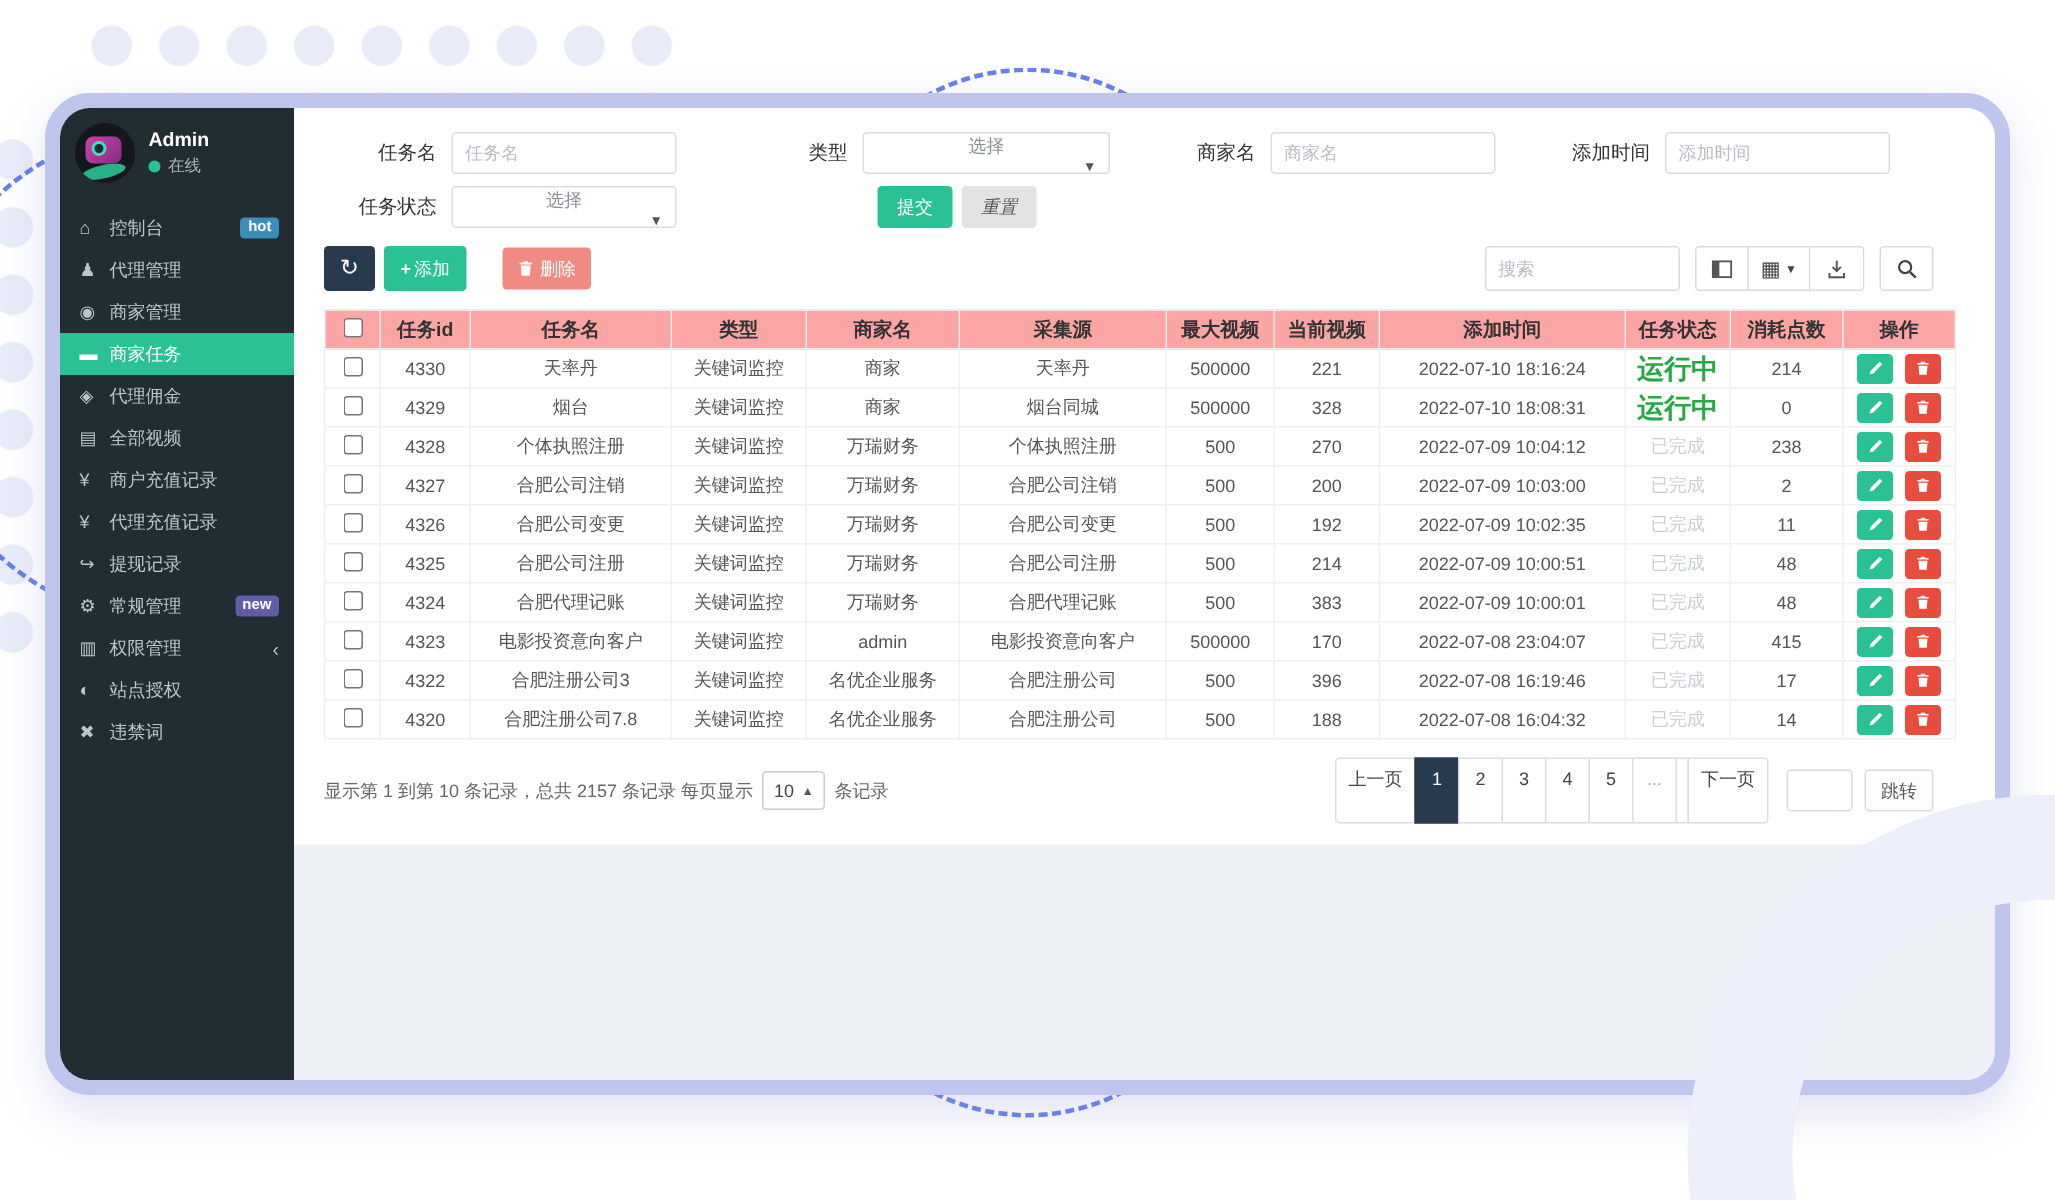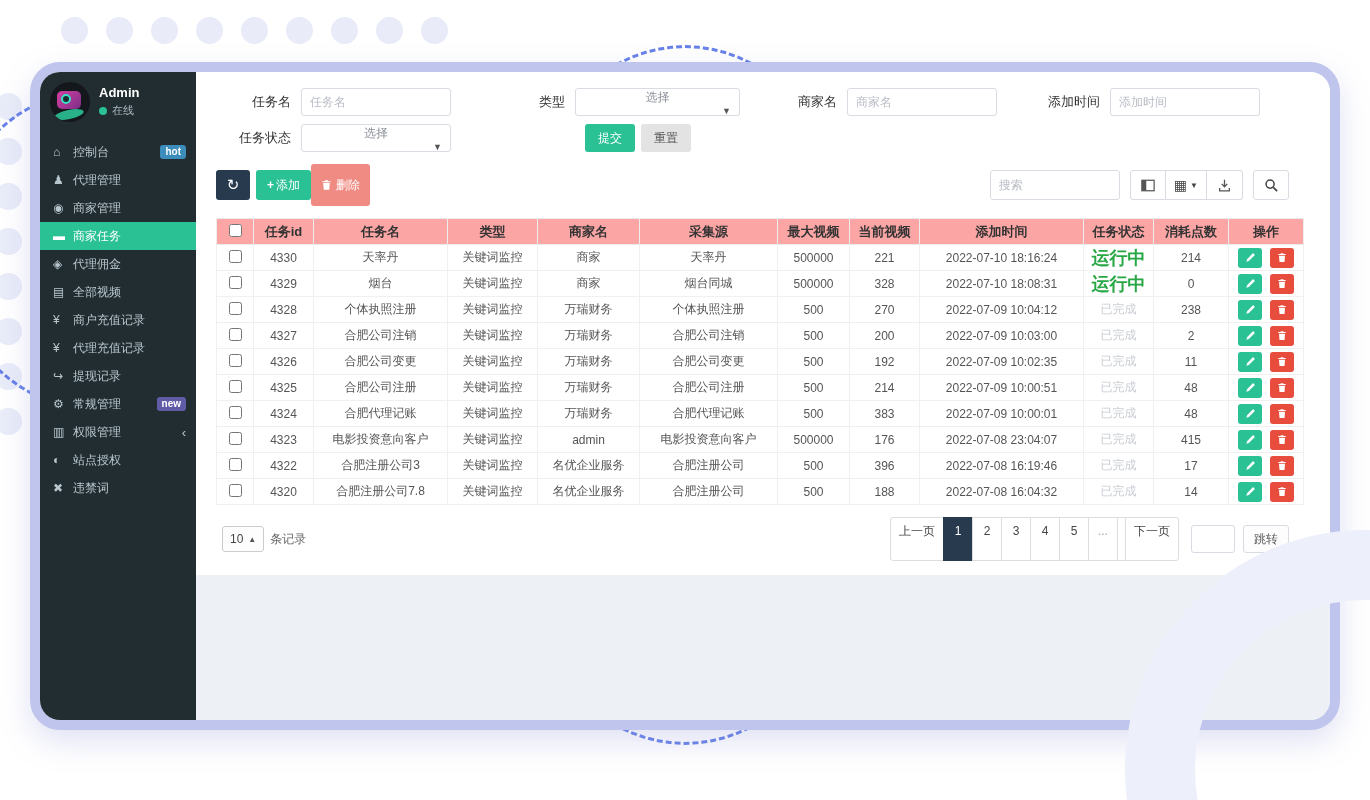--- a/index.html
+++ b/index.html
@@ -61,28 +61,28 @@
   .lab75 { width:85px; } .lab70 { width:70px; } .lab80 { width:80px; } .lab60 { width:70px; }
   .tin { height:28px; border:1px solid #d8dce2; border-radius:3px; padding:0 8px; font-size:12px; color:#333; background:#fff; outline:none; font-family:inherit; }
   .tin::placeholder { color:#b8bcc4; }
   .w150 { width:150px; } .w165 { width:165px; }
   .fselect { position:relative; display:flex; align-items:center; height:28px; border:1px solid #d8dce2; border-radius:3px; background:#fff; padding:0 8px; font-size:12px; color:#8a8f98; cursor:pointer;flex-direction:column; }
   .fselect .caret { margin-left:auto; font-size:9px; color:#555; }
   .g2 { margin-left:54px; } .g3 { margin-left:37px; } .g4 { margin-left:33px; }
   .fbtns { margin-left:134px; display:flex; }
   .btn { border:none; border-radius:3px; font-size:12px; cursor:pointer; font-family:inherit; }
   .btn-submit { background:#2ac195; color:#fff; height:28px; padding:0 13px; }
-  .btn-reset  { background:#e3e3e3; color:#555; height:28px; padding:0 13px; margin-left:6px; }
+  .btn-reset  { background:#e3e3e3; color:#555; height:28px; padding:0 13px; margin-left:6px;font-style:italic; }
 
   
   .toolbar { display:flex; align-items:center; margin-top:12px; width:1073px; }
   .btn-refresh { width:34px; height:30px; background:#283a4d; color:#fff; font-size:15px; border-radius:3px; line-height:28px; }
   .btn-add { height:30px; background:#2ac195; color:#fff; padding:0 11px; margin-left:6px; font-size:12px; }
   .btn-add .plus { font-weight:bold; margin-right:2px; }
-  .btn-del { height:42px; background:#ef8b83; color:#fff; padding:0 10px; margin-left:0; font-size:12px; display:inline-flex; align-items:center; gap:4px; }
+  .btn-del { height:28px; background:#ef8b83; color:#fff; padding:0 10px; margin-left:24px; font-size:12px; display:inline-flex; align-items:center; gap:4px; }
   .tb-right { margin-left:auto; display:flex; align-items:center; }
   .search-in { width:130px; height:30px; }
   .btn-group { display:flex; margin-left:10px; }
   .gbtn { height:30px; min-width:36px; background:#fff; border:1px solid #d8dce2; border-left-width:0; display:inline-flex; align-items:center; justify-content:center; gap:3px; color:#444; font-size:14px; cursor:pointer; padding:0 8px; }
   .gbtn:first-child { border-left-width:1px; border-radius:3px 0 0 3px; }
   .gbtn:last-child { border-radius:0 3px 3px 0; }
   .gcaret { font-size:8px; color:#444; }
   .btn-search { width:36px; height:30px; background:#fff; border:1px solid #d8dce2; border-radius:3px; margin-left:10px; display:inline-flex; align-items:center; justify-content:center; cursor:pointer; }
 
   
@@ -535,21 +535,21 @@
     </td>
   </tr>
               <tr>
     <td><input type="checkbox" style=""></td>
     <td class="c-id">4323</td>
     <td class="c-name">电影投资意向客户</td>
     <td class="c-type">关键词监控</td>
     <td class="c-merchant">admin</td>
     <td class="c-source">电影投资意向客户</td>
     <td class="c-max">500000</td>
-    <td class="c-current">176</td>
+    <td class="c-current">170</td>
     <td class="c-added">2022-07-08 23:04:07</td>
     <td><span class="st st-done">已完成</span></td>
     <td class="c-points">415</td>
     <td>
       <button class="act edit">
         <span>
           <svg width="11" height="11" viewBox="0 0 16 16">
                         <path d="M11.8 1.6l2.6 2.6L5.6 13 2 14l1-3.6 8.8-8.8z" fill="#fff"></path>
                       </svg>
         </span>
@@ -618,20 +618,21 @@
                         <path d="M6 1h4l.6 1.4H14V4H2V2.4h3.4L6 1zM3.2 5.2h9.6L12 15H4L3.2 5.2z" fill="#fff"></path>
                       </svg>
         </span>
       </button>
     </td>
   </tr>
             </tbody>
         </table>
 
         <div class="tfoot">
+          <span>显示第 1 到第 10 条记录，总共 2157 条记录 每页显示</span>
           <span class="psize">
             <span>10</span>
             <span class="up">▲</span>
           </span>
           <span>条记录</span>
           <div class="pager">
             <span id="page-buttons"><a class="pg first">上一页</a><a class="pg active">1</a><a class="pg">2</a><a class="pg">3</a><a class="pg">4</a><a class="pg">5</a><a class="pg dots">...</a><a class="pg">216</a><a class="pg last">下一页</a></span>
             <input class="tin jump-in" style="">
             <button class="btn-jump">跳转</button>
           </div>

